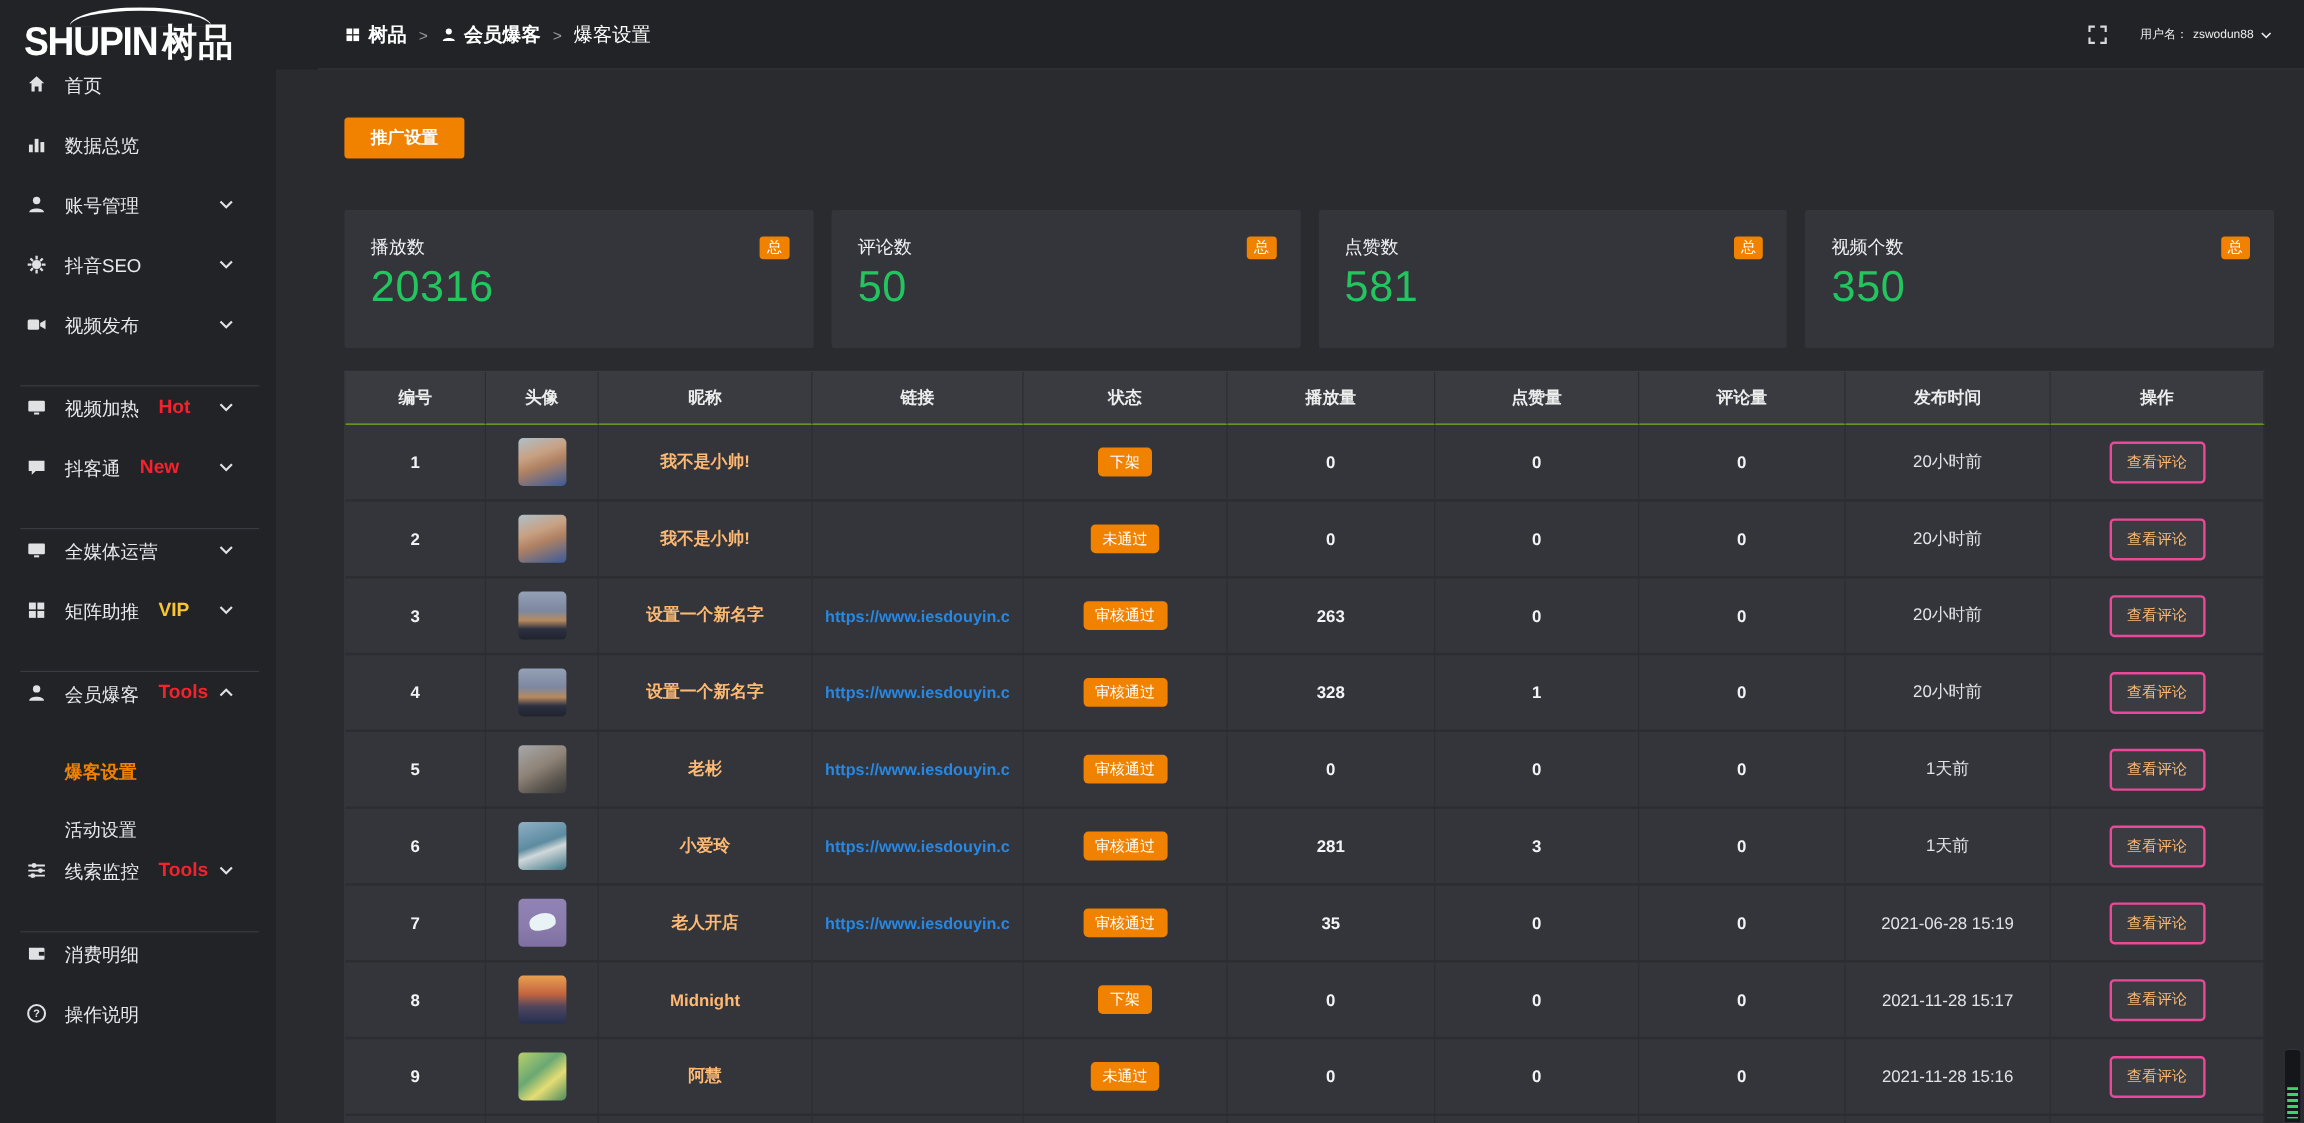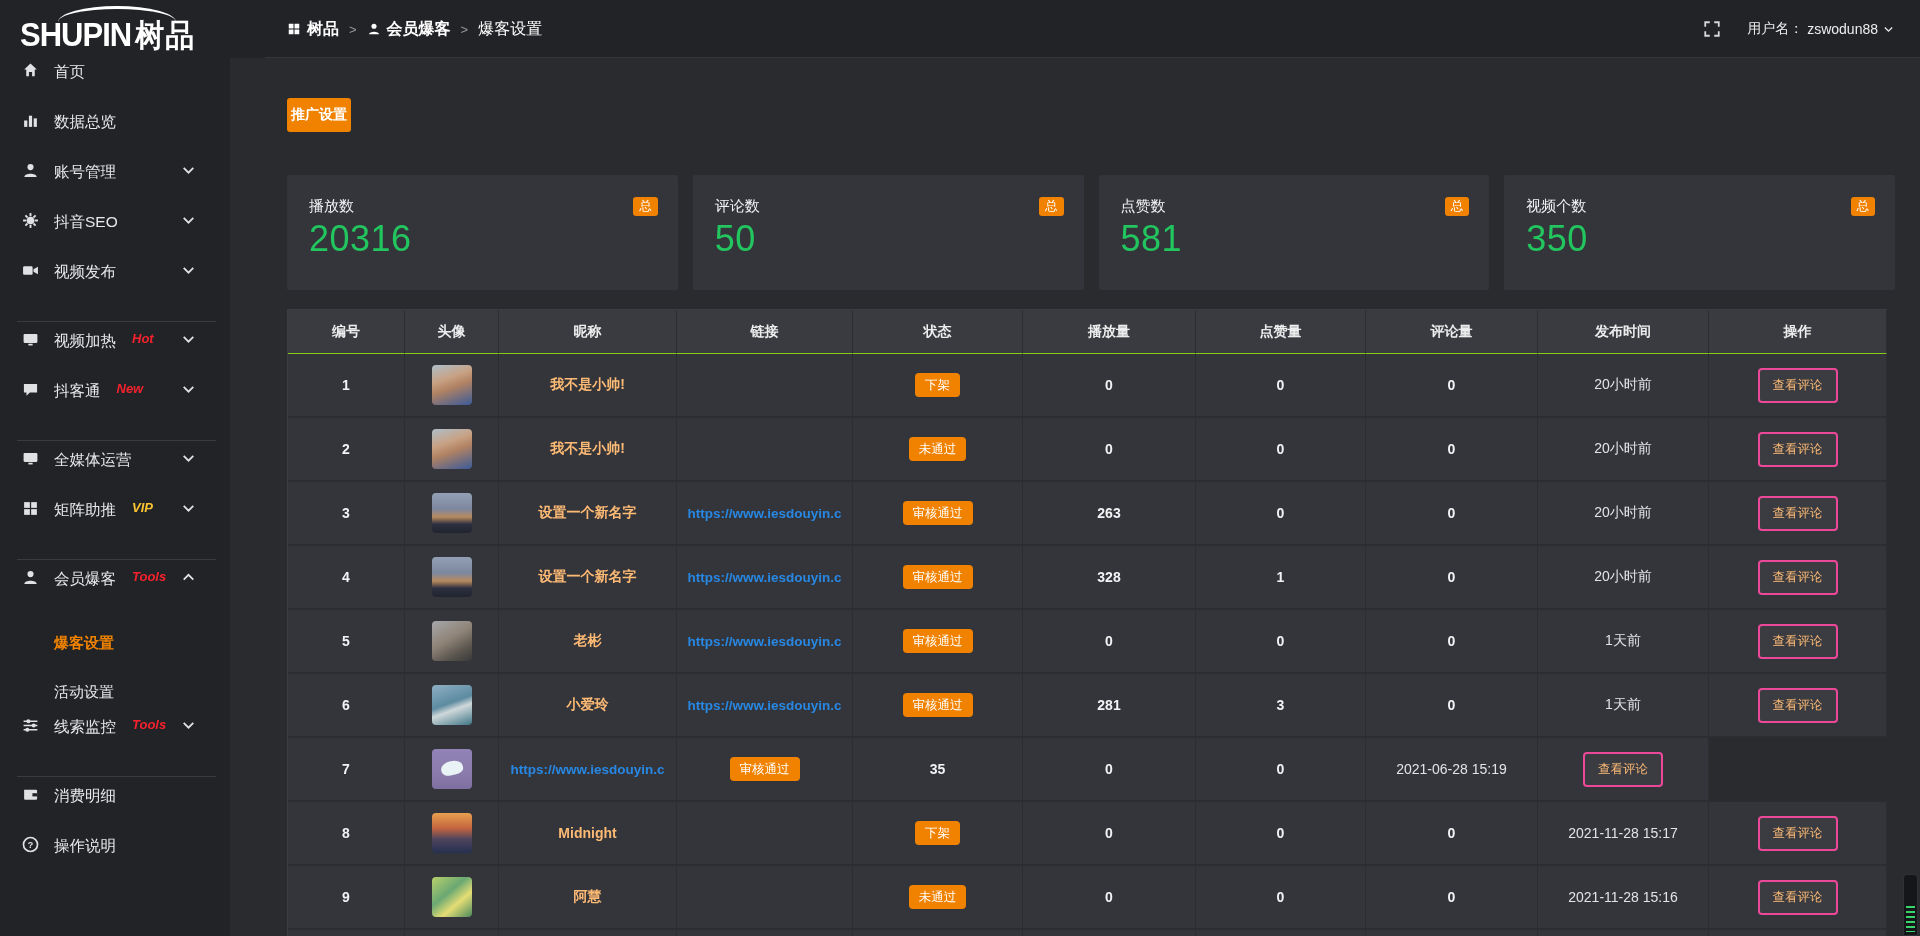--- a/index.html
+++ b/index.html
@@ -13,43 +13,43 @@
   .logo-arc { position:absolute; left:38px; top:-2px; width:118px; height:16px;
     border-top:3px solid #fff; border-radius:50% 50% 0 0 / 100% 100% 0 0; }
   .logo-text { position:absolute; left:0; top:8px; font-size:31px; font-weight:bold; color:#fff;
     letter-spacing:-1px; transform:scaleY(1.08); white-space:nowrap; }
   .logo-cn { font-size:29px; letter-spacing:1px; margin-left:4px; }
   .breadcrumb { position:absolute; left:287px; top:0; height:58px; display:flex; align-items:center; gap:10px; font-size:16px; }
   .crumb { display:flex; align-items:center; gap:6px; color:#fff; font-weight:bold; cursor:pointer; }
   .crumb.last { font-weight:normal; }
   .crumb-sep { color:#9a9b9e; font-size:13px; }
   .top-right { position:absolute; right:25px; top:0; height:58px; display:flex; align-items:center; gap:26px; }
-  .username { display:flex; align-items:center; gap:4px; font-size:14px; color:#eceded; cursor:pointer; }
+  .username { display:flex; align-items:center; gap:4px; font-size:10px; color:#eceded; cursor:pointer; }
   .icon { display:inline-flex; width:16px; height:16px; color:#d8d9db; }
   .icon svg { width:100%; height:100%; }
 
   
   .sidebar { position:absolute; left:0; top:58px; bottom:0; width:230px; background:#222327; overflow:hidden; }
   .menu { padding-top:4px; }
   .menu-item { height:50px; display:flex; align-items:flex-start; padding:0 18px 0 22px; cursor:pointer; }
   .menu-item .icon { width:17px; height:17px; margin-right:15px; color:#e0e1e3; flex:none; }
   .menu-label { font-size:15.5px; color:#e8e9eb; white-space:nowrap; }
-  .menu-tag { font-size:13px; font-weight:bold; font-style:italic; margin-left:16px; }
+  .menu-tag { font-size:16px; font-weight:bold; margin-left:16px; }
   .tag-red { color:#f5222d; }
   .tag-gold { color:#fbc531; }
   .menu-chevron { margin-left:auto; width:12px; height:12px; color:#9fa0a3; }
   .menu-sub { height:49px; display:flex; align-items:center; padding-left:54px; cursor:pointer; }
   .menu-sub .menu-label { font-size:15px; }
   .menu-sub.active .menu-label { color:#f08200; font-weight:bold; }
   .menu-divider { height:1px; background:#3a3b40; margin:9px 14px 9px 17px; }
 
   
   .content { position:absolute; left:230px; top:58px; right:0; bottom:0; padding:0 25px 0 57px; }
   .promo-btn { margin-top:40px; display:inline-block; background:#f08200; color:#fff; font-size:14px;
-    font-weight:bold; padding:8px 4px; border:none; border-radius:3px; cursor:pointer; }
+    font-weight:bold; padding:8px 22px; border:none; border-radius:3px; cursor:pointer; }
 
   .cards { display:flex; gap:15px; margin-top:43px; }
   .card { flex:1; height:115px; background:#34353b; border-radius:2px; position:relative; padding:22px 20px 0 22px; }
   .card-label { font-size:15px; color:#f2f3f5; }
   .card-value { font-size:36px; font-weight:500; color:#22c55e; margin-top:2px; letter-spacing:0.5px; }
   .card-badge { position:absolute; right:20px; top:22px; background:#f08200; color:#fff; font-size:12.5px;
     padding:3px 6px; border-radius:3px; line-height:1; }
 
   
   .table { margin-top:19px; width:1600px; border-left:1px solid #3c3d43; border-top:1px solid #3c3d43; }
@@ -500,20 +500,21 @@
     <div class="tcell">1天前</div>
     <div class="tcell">
             <button class="action-btn">查看评论</button>
           </div>
   </div>
         <div class="trow">
     <div class="tcell num">7</div>
     <div class="tcell">
             <span class="avatar av7"></span>
           </div>
+    <div class="tcell nickname">老人开店</div>
     <div class="tcell">
             <span class="link">https://www.iesdouyin.c</span>
           </div>
     <div class="tcell">
             <span class="status-badge">审核通过</span>
           </div>
     <div class="tcell num">35</div>
     <div class="tcell num">0</div>
     <div class="tcell num">0</div>
     <div class="tcell">2021-06-28 15:19</div>

